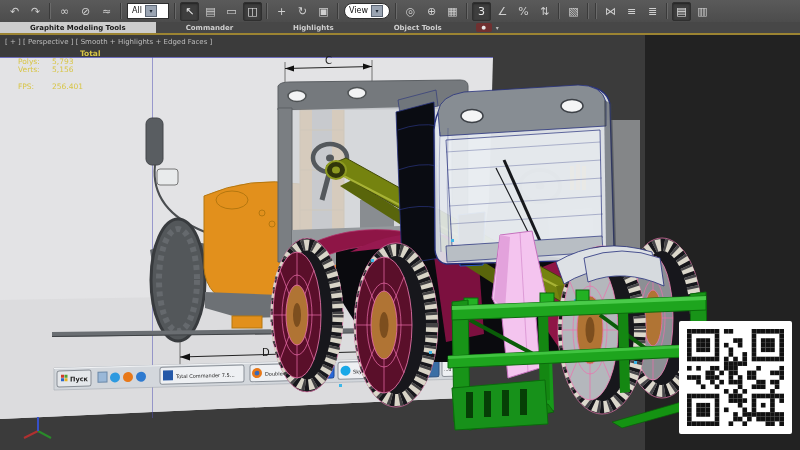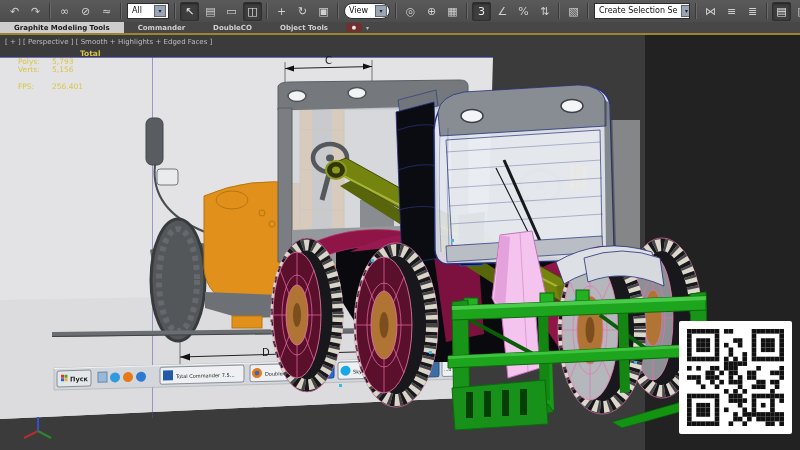--- a/index.html
+++ b/index.html
@@ -9,27 +9,27 @@
   #toolbar{position:absolute;left:0;top:0;width:800px;height:22px;
     background:linear-gradient(#5a5a5a,#4c4c4c);display:flex;align-items:center;
     padding-left:4px;box-sizing:border-box;}
   .tb-icon{width:17px;height:17px;margin:0 1px;color:#cfcfcf;font-size:11px;
     line-height:17px;text-align:center;border:1px solid transparent;border-radius:2px;
     flex:0 0 auto;}
   .tb-icon.pressed{background:#3e3e3e;border:1px solid #2f2f2f;box-shadow:inset 0 1px 2px #222;color:#e8e8e8;}
   .tb-sep{width:1px;height:16px;background:#3a3a3a;border-right:1px solid #6a6a6a;margin:0 3px;flex:0 0 auto;}
   .tb-drop{height:14px;background:#fff;border:1px solid #2d2d2d;color:#111;
     font-size:8px;line-height:14px;padding:0 2px 0 4px;display:flex;align-items:center;
-    justify-content:space-between;margin:0 2px;flex:0 0 auto;overflow:hidden;white-space:nowrap;}
+    margin:0 2px;flex:0 0 auto;overflow:hidden;white-space:nowrap;}
   .tb-drop .arrow{background:#9aa4b2;border:1px solid #5a6472;color:#1b2430;width:10px;height:10px;
     font-size:6px;line-height:10px;text-align:center;margin-left:3px;flex:0 0 auto;}
   
   #ribbon{position:absolute;left:0;top:22px;width:800px;height:11px;background:#474747;
     border-bottom:2px solid #9c8432;display:flex;align-items:stretch;font-size:7px;}
-  .rtab{color:#cfcfcf;padding:0 14px;display:flex;align-items:center;white-space:nowrap;font-weight:bold;}
+  .rtab{color:#cfcfcf;padding:0 30px;display:flex;align-items:center;white-space:nowrap;font-weight:bold;}
   .rtab.active{background:#cdcdcd;color:#1a1a1a;}
   .rtab-icon{width:16px;height:9px;margin:1px 4px;background:#703030;border-radius:2px;
     color:#e8e8e8;font-size:5px;line-height:9px;text-align:center;flex:0 0 auto;}
   .rtab-caret{color:#bbb;font-size:6px;display:flex;align-items:center;}
   
   #viewport{position:absolute;left:0;top:35px;width:645px;height:415px;background:#3b3b3b;}
   #scene{position:absolute;left:0;top:0;}
 </style>
 </head>
 <body>
@@ -67,37 +67,33 @@
       <div class="tb-icon">⊕</div>
       <div class="tb-icon">▦</div>
       <div class="tb-sep"></div>
       <div class="tb-icon pressed">3</div>
       <div class="tb-icon">∠</div>
       <div class="tb-icon">%</div>
       <div class="tb-icon">⇅</div>
       <div class="tb-sep"></div>
       <div class="tb-icon">▧</div>
       <div class="tb-sep"></div>
-      <div class="tb-drop" style="width: 88px;">
-        <span>Create Selection Se</span>
-        <span class="arrow">▾</span>
-      </div>
       <div class="tb-sep"></div>
       <div class="tb-icon">⋈</div>
       <div class="tb-icon">≡</div>
       <div class="tb-icon">≣</div>
       <div class="tb-sep"></div>
       <div class="tb-icon pressed">▤</div>
       <div class="tb-icon">▥</div>
     </div>
 
   <div id="ribbon">
     <div class="rtab active">Graphite Modeling Tools</div>
     <div class="rtab">Commander</div>
-    <div class="rtab">DoubleCO</div>
+    <div class="rtab">Highlights</div>
     <div class="rtab">Object Tools</div>
     <div class="rtab-icon">●</div>
     <div class="rtab-caret">▾</div>
   </div>
 
   <div id="viewport">
     <svg id="scene" width="800" height="415" viewBox="0 35 800 415" xmlns="http://www.w3.org/2000/svg">
 
       <text x="5" y="44" font-size="7" fill="#bdbdbd">[ + ] [ Perspective ] [ Smooth + Highlights + Edged Faces ]</text>
 

